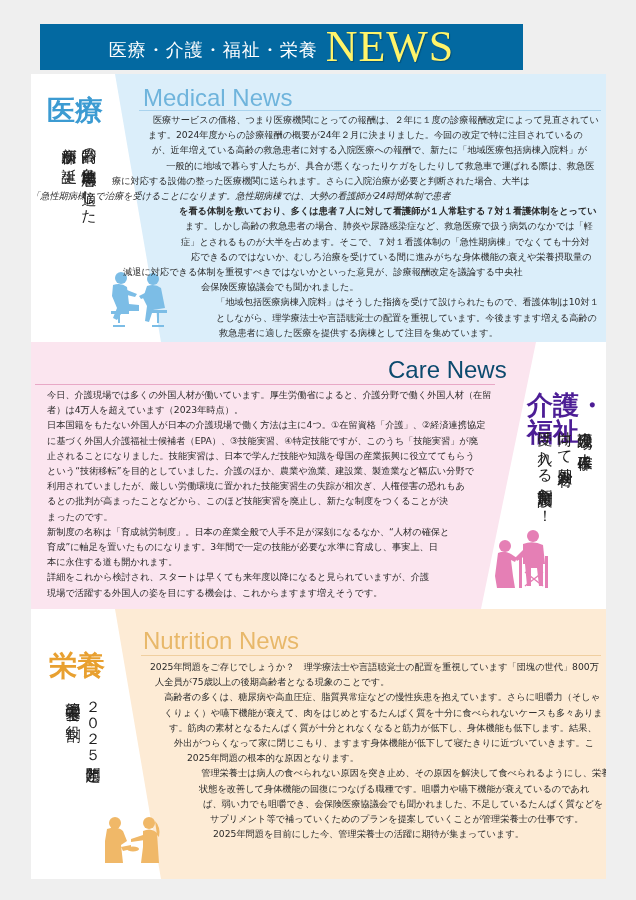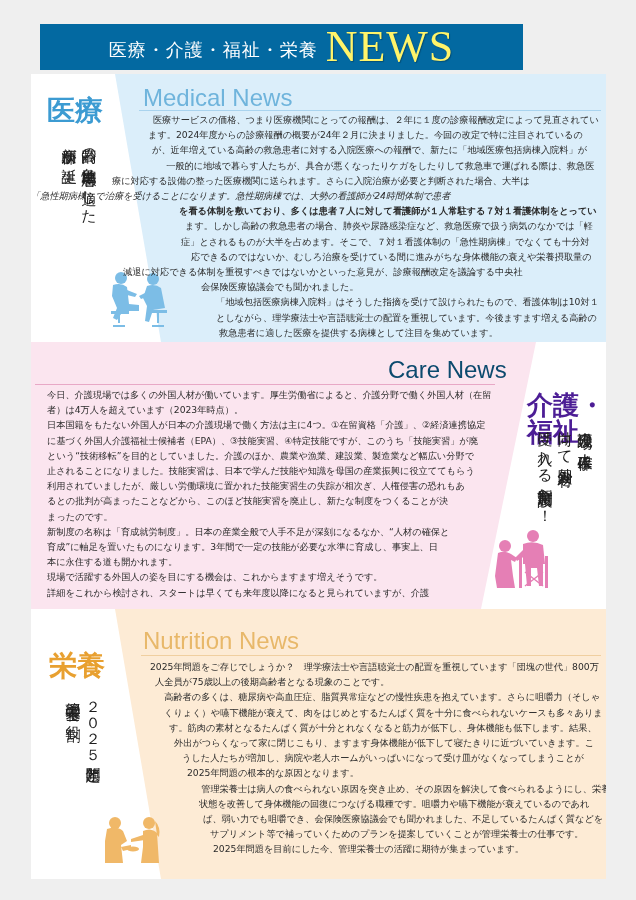--- a/index.html
+++ b/index.html
@@ -131,30 +131,30 @@
       <rect x="52" y="28" width="3" height="32"></rect>
       <path d="M32 44 L50 58 M50 44 L32 58" stroke="#e57fb5" stroke-width="1.5" fill="none"></path>
     </g>
   </svg>
 
   <div class="body-text" style="left:16px; top:45px;">
     <p>今日、介護現場では多くの外国人材が働いています。厚生労働省によると、介護分野で働く外国人材（在留</p>
     <p>者）は4万人を超えています（2023年時点）。</p>
     <p>日本国籍をもたない外国人が日本の介護現場で働く方法は主に4つ。①在留資格「介護」、②経済連携協定</p>
     <p>に基づく外国人介護福祉士候補者（EPA）、③技能実習、④特定技能ですが、このうち「技能実習」が廃</p>
+    <p>止されることになりました。技能実習は、日本で学んだ技能や知識を母国の産業振興に役立ててもらう</p>
     <p>という“技術移転”を目的としていました。介護のほか、農業や漁業、建設業、製造業など幅広い分野で</p>
-    <p>止されることになりました。技能実習は、日本で学んだ技能や知識を母国の産業振興に役立ててもらう</p>
     <p>利用されていましたが、厳しい労働環境に置かれた技能実習生の失踪が相次ぎ、人権侵害の恐れもあ</p>
     <p>るとの批判が高まったことなどから、このほど技能実習を廃止し、新たな制度をつくることが決</p>
     <p>まったのです。</p>
     <p>新制度の名称は「育成就労制度」。日本の産業全般で人手不足が深刻になるなか、“人材の確保と</p>
     <p>育成”に軸足を置いたものになります。3年間で一定の技能が必要な水準に育成し、事実上、日</p>
     <p>本に永住する道も開かれます。</p>
+    <p>詳細をこれから検討され、スタートは早くても来年度以降になると見られていますが、介護</p>
     <p>現場で活躍する外国人の姿を目にする機会は、これからますます増えそうです。</p>
-    <p>詳細をこれから検討され、スタートは早くても来年度以降になると見られていますが、介護</p>
   </div>
 </div>
 
 <div class="section sec-nutrition">
   <div class="white-tri"></div>
   <div class="cat-title" style="left:18px; top:42px; color:#e8a030;">栄養</div>
   <div class="vert" style="left:52px; top:82px;">２０２５年問題と</div>
   <div class="vert" style="left:32px; top:82px;">管理栄養士の役割</div>
 
   <svg class="illus" style="left:72px; top:206px;" width="62" height="54" viewBox="0 0 62 54">
@@ -173,21 +173,20 @@
   <div class="news-heading" style="left:112px; top:20px; color:#e8b86a;">Nutrition News</div>
   <div class="rule" style="left:110px; top:46px; width:460px; background:#f0cfa0;"></div>
 
   <div class="body-text" style="left:0; top:50px;">
     <p style="margin-left:119px;">2025年問題をご存じでしょうか？　理学療法士や言語聴覚士の配置を重視しています「団塊の世代」800万</p>
     <p style="margin-left:124px;">人全員が75歳以上の後期高齢者となる現象のことです。</p>
     <p style="margin-left:124px;">　高齢者の多くは、糖尿病や高血圧症、脂質異常症などの慢性疾患を抱えています。さらに咀嚼力（そしゃ</p>
     <p style="margin-left:133px;">くりょく）や嚥下機能が衰えて、肉をはじめとするたんぱく質を十分に食べられないケースも多々ありま</p>
     <p style="margin-left:138px;">す。筋肉の素材となるたんぱく質が十分とれなくなると筋力が低下し、身体機能も低下します。結果、</p>
     <p style="margin-left:143px;">外出がつらくなって家に閉じこもり、ますます身体機能が低下して寝たきりに近づいていきます。こ</p>
-    <p style="margin-left:151px;">うした人たちが増加し、病院や老人ホームがいっぱいになって受け皿がなくなってしまうことが</p>
     <p style="margin-left:156px;">2025年問題の根本的な原因となります。</p>
     <p style="margin-left:161px;">　管理栄養士は病人の食べられない原因を突き止め、その原因を解決して食べられるようにし、栄養</p>
     <p style="margin-left:168px;">状態を改善して身体機能の回復につなげる職種です。咀嚼力や嚥下機能が衰えているのであれ</p>
     <p style="margin-left:172px;">ば、弱い力でも咀嚼でき、会保険医療協議会でも聞かれました、不足しているたんぱく質などを</p>
     <p style="margin-left:179px;">サプリメント等で補っていくためのプランを提案していくことが管理栄養士の仕事です。</p>
     <p style="margin-left:182px;">2025年問題を目前にした今、管理栄養士の活躍に期待が集まっています。</p>
   </div>
 </div>
 
 </body></html>

